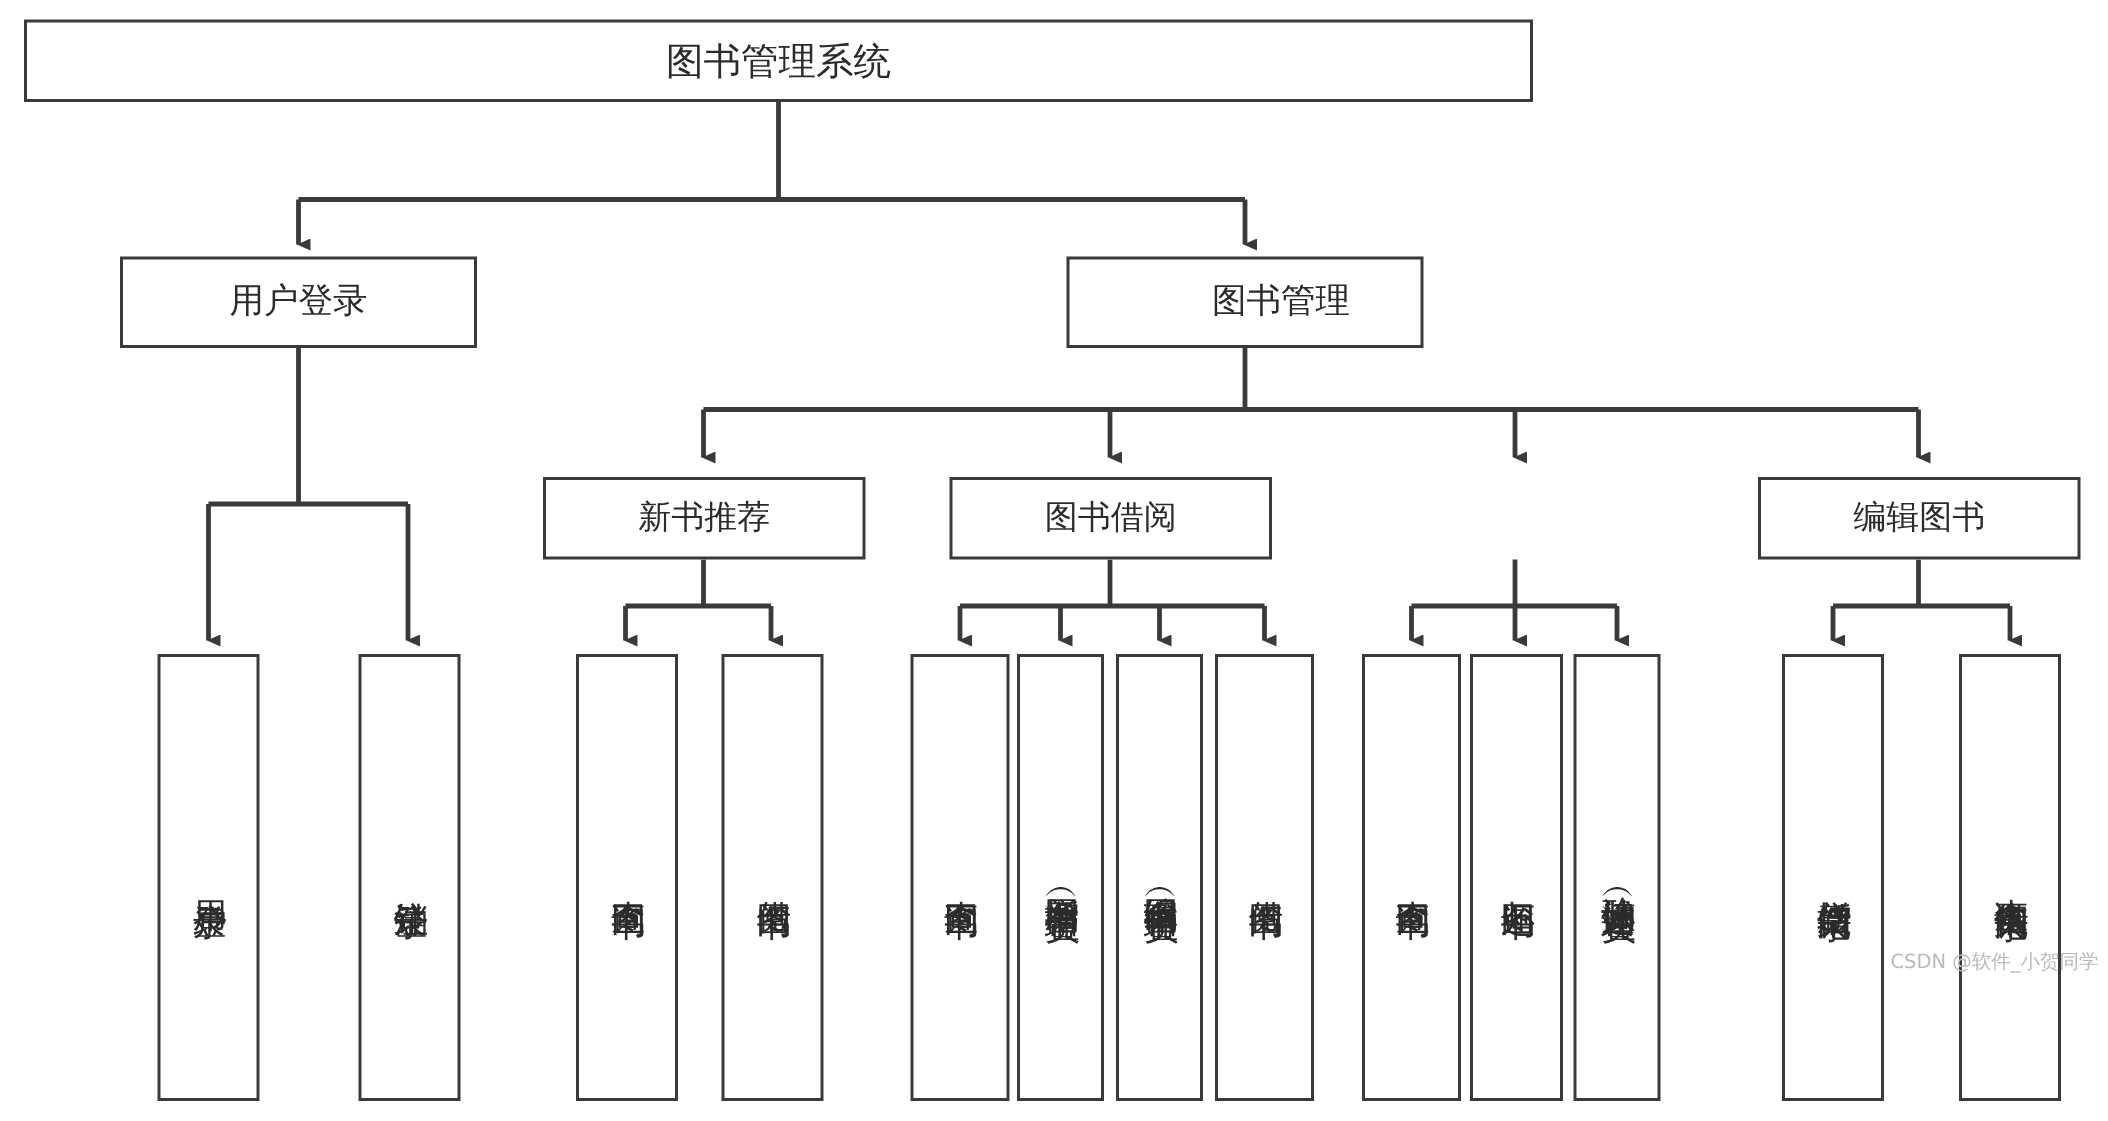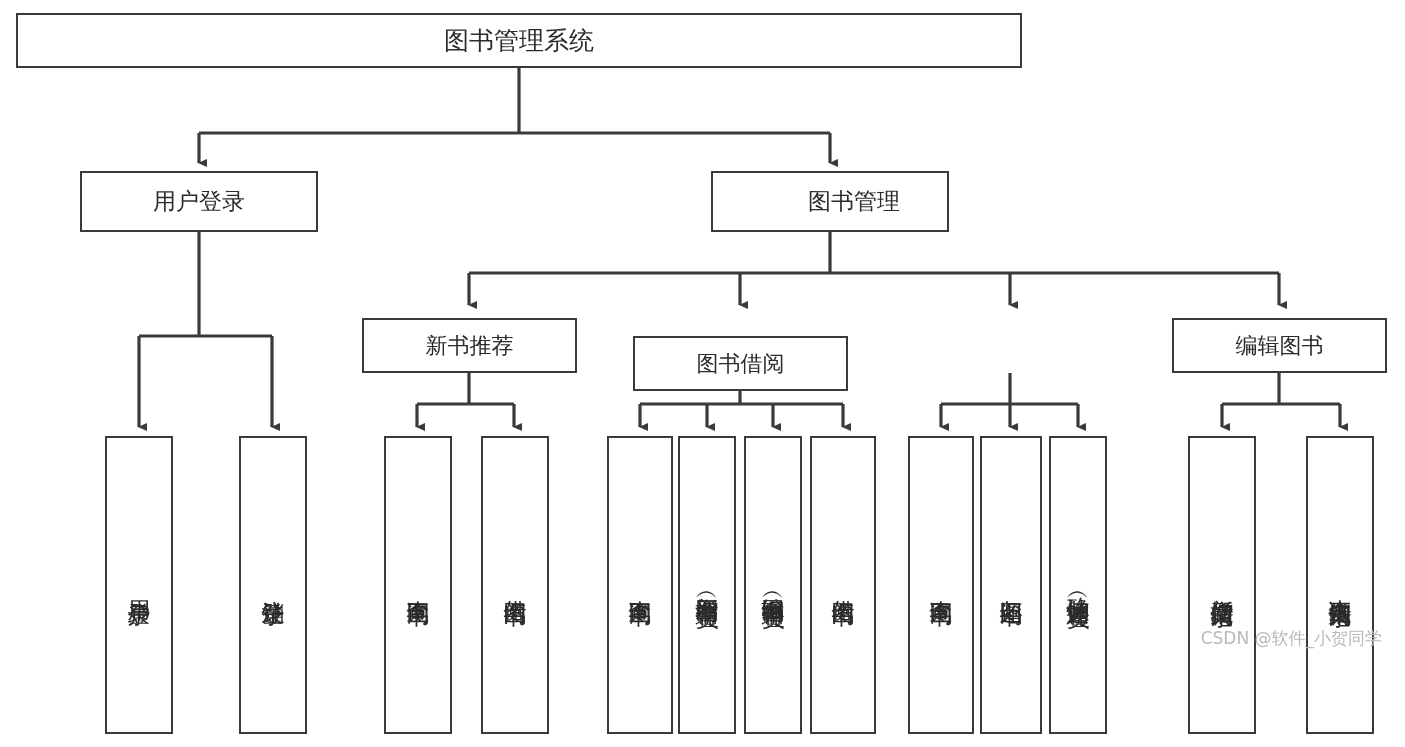--- a/index.html
+++ b/index.html
@@ -49,23 +49,23 @@
     writing-mode: vertical-rl;
     text-orientation: upright;
     letter-spacing: 0.06em;
   }
   .node-root .label { font-size: 25px; }
   .node-l1 .label { font-size: 23px; }
   .node-l2 .label { font-size: 22px; }
   .node-leaf .label { font-size: 23px; }
   .watermark {
     position: absolute;
-    right: 23px;
+    right: 6px;
     bottom: 4px;
-    font-size: 17px;
+    font-size: 13px;
     color: #b9b9b9;
     white-space: nowrap;
     font-family: "DejaVu Sans", "Liberation Sans", sans-serif;
   }
 </style>
 </head>
 <body>
 
 <div id="diagram-root">
 
@@ -128,21 +128,21 @@
   </div>
 
   <div class="node horiz node-l1" style="left:711px; top:171px; width:238px; height:61px;padding-left:48px;">
     <span class="label">图书管理</span>
   </div>
 
   <div class="node horiz node-l2" style="left:362px; top:318px; width:215px; height:55px;">
     <span class="label">新书推荐</span>
   </div>
 
-  <div class="node horiz node-l2" style="left:633px; top:318px; width:215px; height:55px;margin-top:18px;">
+  <div class="node horiz node-l2" style="left:633px; top:318px; width:215px; height:55px;">
     <span class="label">图书借阅</span>
   </div>
 
 
   <div class="node horiz node-l2" style="left:1172px; top:318px; width:215px; height:55px;">
     <span class="label">编辑图书</span>
   </div>
 
   <div class="node vert node-leaf" style="left:105px; top:436px; width:68px; height:298px;">
     <span class="label">用户登录</span>

